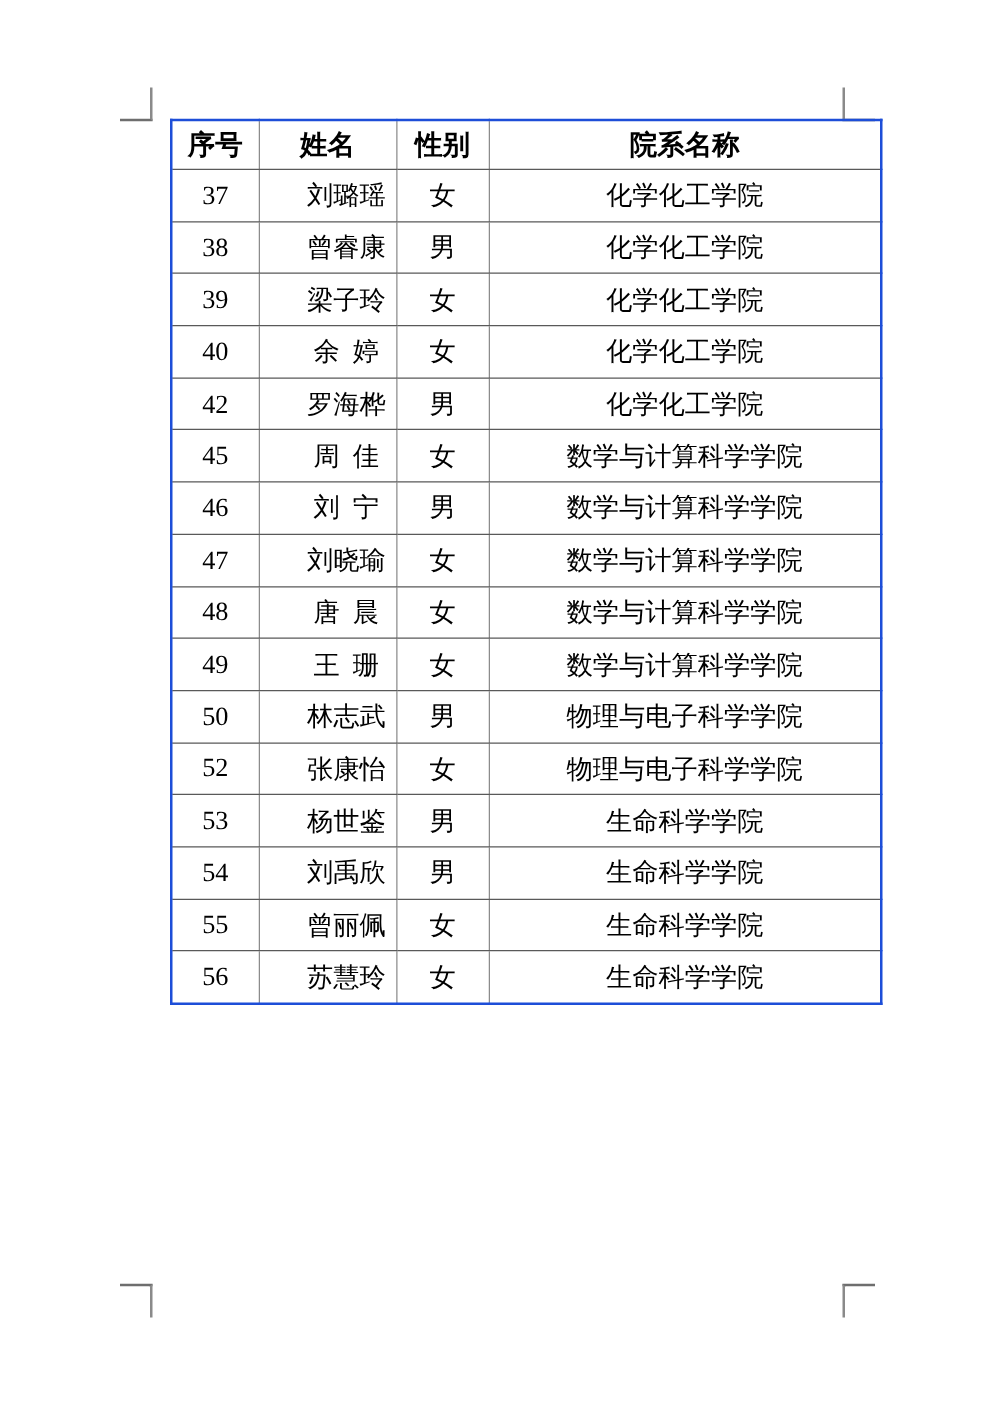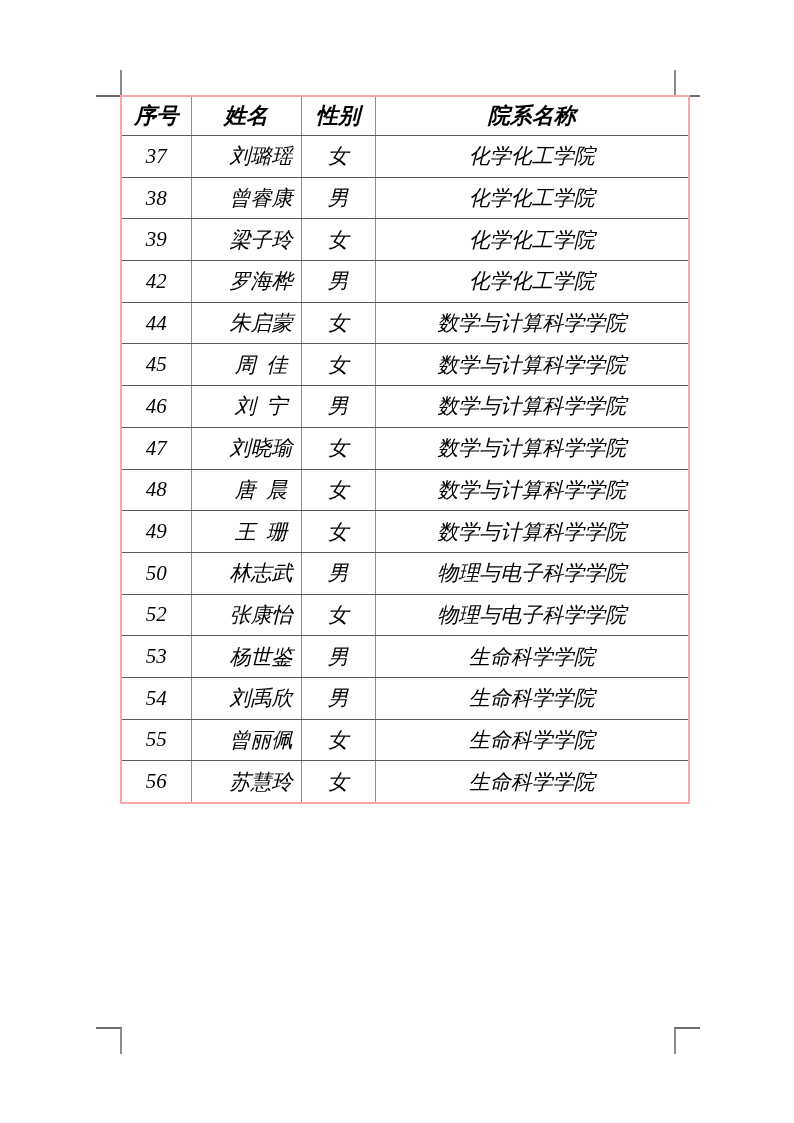--- a/index.html
+++ b/index.html
@@ -29,27 +29,26 @@
     width: 24px;
     height: 25px;
   }
   .mark-tl { left: 96px;  top: 70px;   border-right: 2px solid #8a8a8a; border-bottom: 2px solid #6e6e6e; }
   .mark-tr { left: 674px; top: 70px;   border-left:  2px solid #8a8a8a; border-bottom: 2px solid #6e6e6e; }
   .mark-bl { left: 96px;  top: 1027px; border-right: 2px solid #8a8a8a; border-top: 2px solid #6e6e6e; }
   .mark-br { left: 674px; top: 1027px; border-left:  2px solid #8a8a8a; border-top: 2px solid #6e6e6e; }
 
   table.roster {
     position: absolute;
-    left: 120px;
+    left: 136px;
     top: 95px;
     width: 568px;
     border-collapse: collapse;
     table-layout: fixed;
-    border: 2px solid #fca5a5;
-    font-style: italic;
+    border: 2px solid #1d4ed8;
   }
   col.c-no     { width: 70px; }
   col.c-name   { width: 110px; }
   col.c-gender { width: 74px; }
   col.c-dept   { width: 314px; }
 
   th, td {
     border-left: 1px solid #8c8c8c;
     border-right: 1px solid #8c8c8c;
     border-top: 1px solid #595959;
@@ -113,32 +112,32 @@
           <td class="cell-gender">男</td>
           <td class="cell-dept">化学化工学院</td>
         </tr>
         <tr>
           <td class="cell-no">39</td>
           <td class="cell-name">梁子玲</td>
           <td class="cell-gender">女</td>
           <td class="cell-dept">化学化工学院</td>
         </tr>
         <tr>
+          <td class="cell-no">40</td>
+          <td class="cell-name">余  婷</td>
+          <td class="cell-gender">女</td>
+          <td class="cell-dept">化学化工学院</td>
+        </tr>
+        <tr>
           <td class="cell-no">42</td>
           <td class="cell-name">罗海桦</td>
           <td class="cell-gender">男</td>
           <td class="cell-dept">化学化工学院</td>
         </tr>
         <tr>
-          <td class="cell-no">44</td>
-          <td class="cell-name">朱启蒙</td>
-          <td class="cell-gender">女</td>
-          <td class="cell-dept">数学与计算科学学院</td>
-        </tr>
-        <tr>
           <td class="cell-no">45</td>
           <td class="cell-name">周  佳</td>
           <td class="cell-gender">女</td>
           <td class="cell-dept">数学与计算科学学院</td>
         </tr>
         <tr>
           <td class="cell-no">46</td>
           <td class="cell-name">刘  宁</td>
           <td class="cell-gender">男</td>
           <td class="cell-dept">数学与计算科学学院</td>

